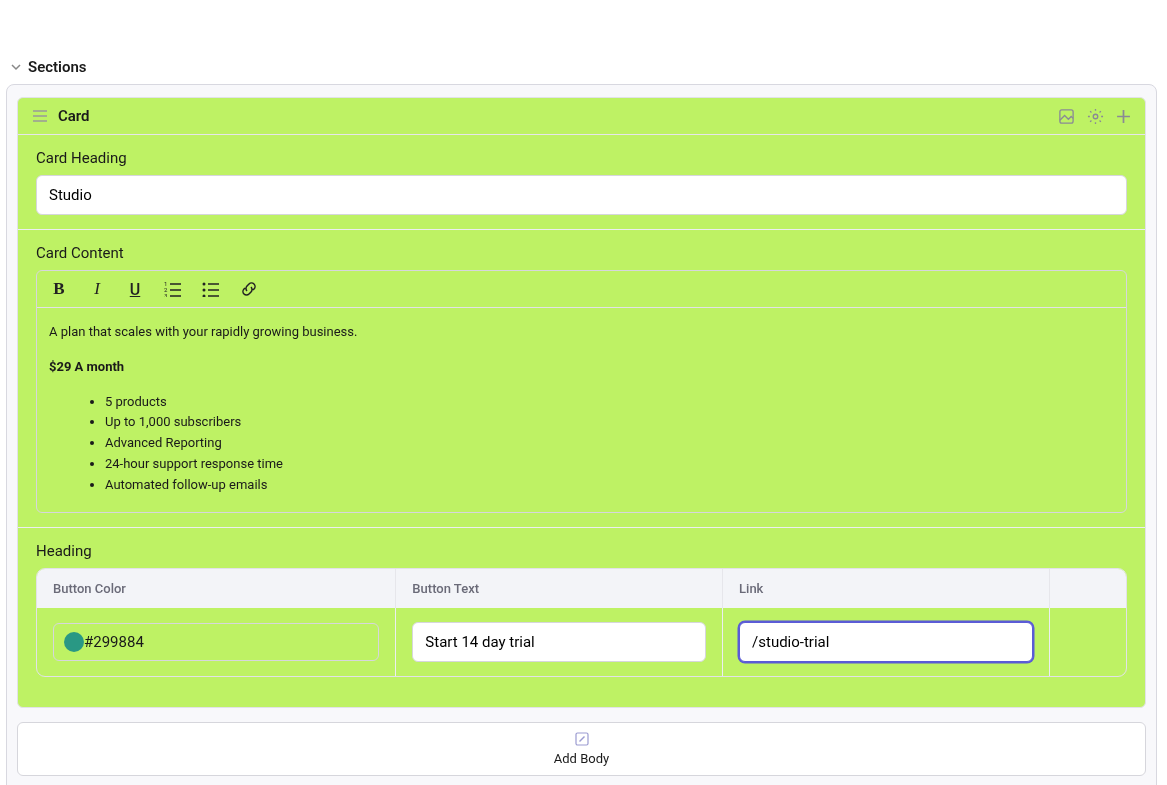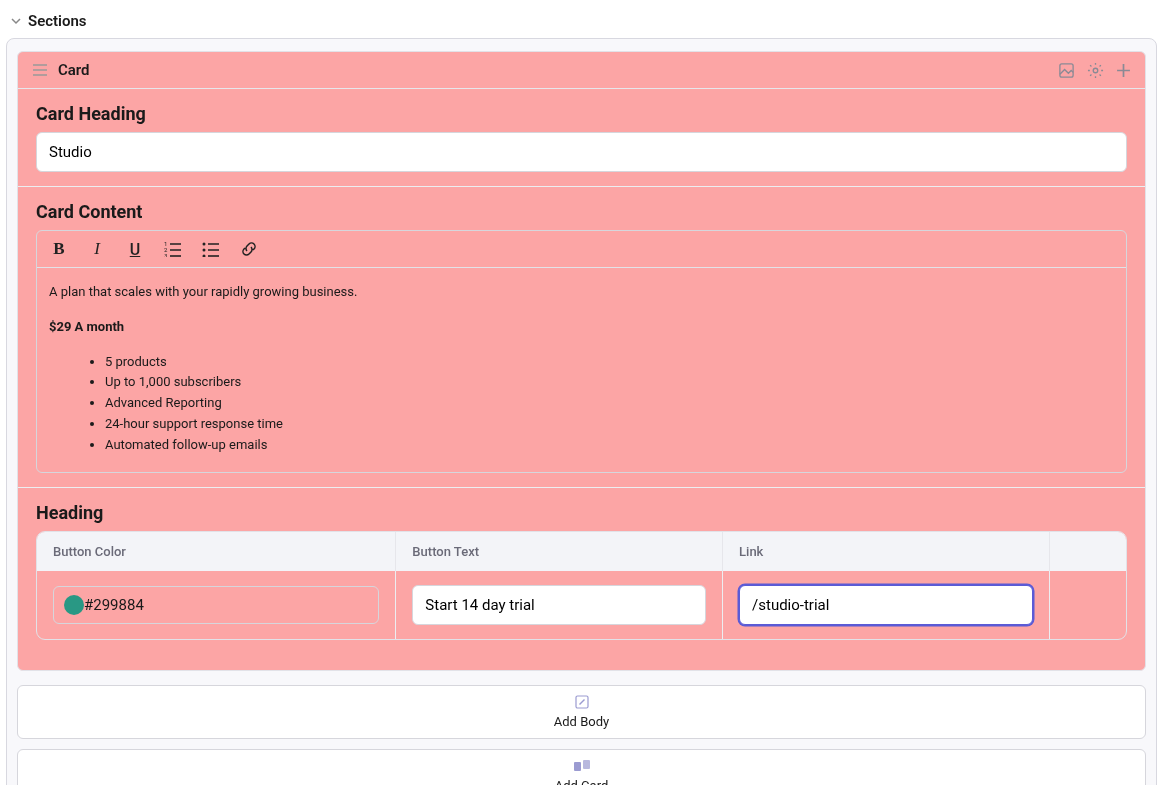--- a/index.html
+++ b/index.html
@@ -4,54 +4,54 @@
   <style>
     * { box-sizing: border-box; margin: 0; padding: 0; }
     body {
       font-family: -apple-system, BlinkMacSystemFont, "Segoe UI", Roboto, sans-serif;
       font-size: 14px;
       color: #1a1a1a;
       background: #fff;
       padding: 10px 10px 10px 6px;
     }
 
-    .header-row { display:flex; align-items:center; gap:6px; padding:2px 0 8px 4px; }
+    .header-row { display:flex; align-items:center; gap:6px; padding:2px 0 8px 4px;margin-top:46px; }
     .header-row .chev { color:#666; display:flex; align-items:center; }
     .header-row h1 { font-size:15px; font-weight:600; }
 
     .panel {
       border:1px solid #d8d8e0;
       border-radius:8px;
       background:#f8f8fb;
       padding:12px 10px 12px 10px;
     }
 
     .card-block {
-      background:#fca5a5;
+      background:#bef264;
       border:1px solid #e2e2e8;
       border-radius:6px;
       overflow:hidden;
     }
 
     .card-header {
       display:flex;
       align-items:center;
       justify-content:space-between;
       padding:9px 14px;
       border-bottom:1px solid #e6e6eb;
     }
     .card-header-left { display:flex; align-items:center; gap:10px; }
     .card-header-left .drag { color:#888; display:flex; }
     .card-header-left .title { font-size:15px; font-weight:600; }
     .card-header-right { display:flex; align-items:center; gap:12px; color:#7a7a85; }
     .card-header-right span { display:flex; cursor:pointer; }
 
     .field-group { padding:14px 18px; border-bottom:1px solid #eceef1; }
     .field-group:last-child{border-bottom:none;}
-    .field-label { font-size:18px; font-weight:700; margin-bottom:8px; }
+    .field-label { font-size:15px; font-weight:400; margin-bottom:8px; }
 
     .text-input {
       width:100%;
       padding:10px 12px;
       font-size:15px;
       border:1px solid #d6d6dc;
       border-radius:6px;
       outline:none;
       font-family:inherit;
     }

